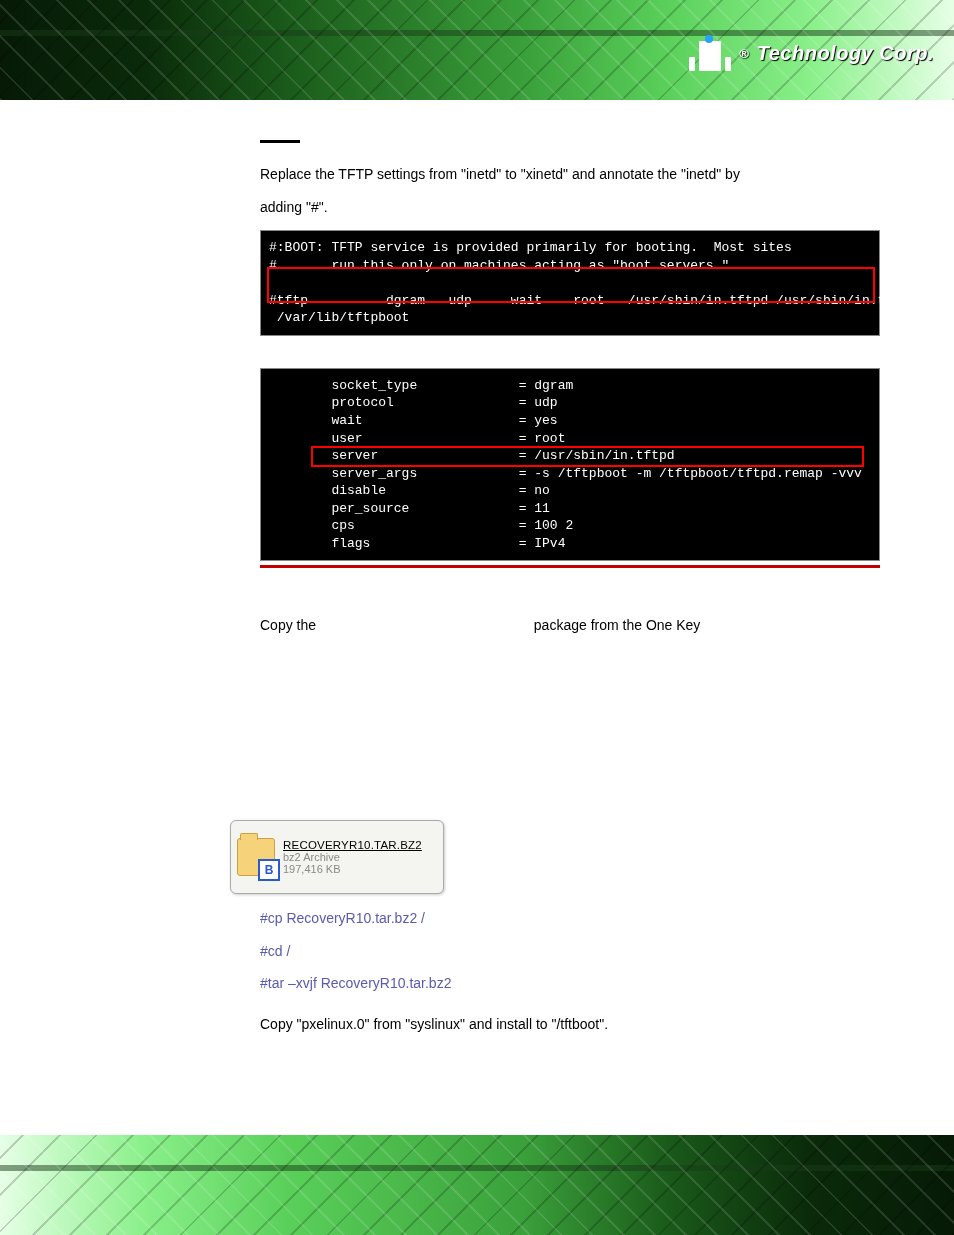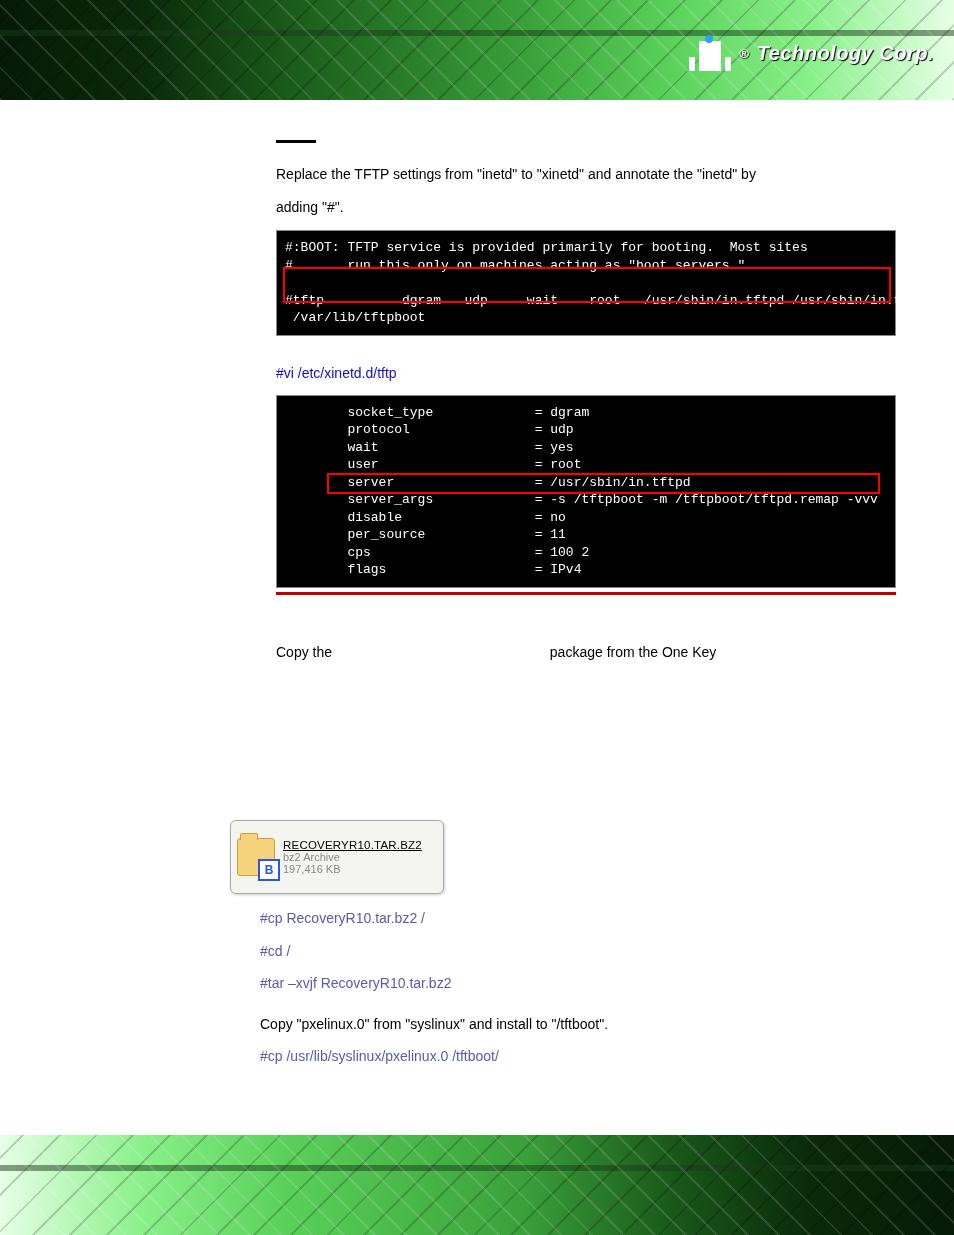--- a/index.html
+++ b/index.html
@@ -61,21 +61,21 @@
   .logo-mark .b1 { height: 14px; }
   .logo-mark .b2 { height: 30px; width: 22px; background: linear-gradient(#fff,#fff); position: relative; }
   .logo-mark .b2::after{content:"";position:absolute;top:-6px;left:6px;width:8px;height:8px;background:#2aa0ff;border-radius:50%;}
   .logo-mark .b3 { height: 14px; }
   .logo-reg { font-size: 13px; font-weight: bold; }
   .logo-text { font-size: 20px; font-weight: 900; letter-spacing: .5px; font-style: italic; text-align: center; }
 
   .content {
     position: absolute;
     top: 140px;
-    left: 276px;
+    left: 260px;
     width: 620px;
     line-height: 1.9;
     color: #000;
   }
   .small-bar {
     width: 40px;
     height: 3px;
     background: #000;
     margin-bottom: 18px;
   }
@@ -88,21 +88,21 @@
     color: #fff;
     background: #000;
     padding: 8px;
     white-space: pre;
     display: block;
     line-height: 1.35;
     position: relative;
   }
   .term-wrap {
     border: 1px solid #888;
-    margin: 8px 0 24px 0;
+    margin: 8px 0 32px 0;
     position: relative;
   }
   .term-wrap .left-green {
     position: absolute; left:0; top:0; bottom:0; width:6px; background:#27c227;
   }
   .redbox1 {
     position: absolute;
     left: 6px; right: 4px;
     top: 36px; height: 32px;
     border: 2px solid #ff0000;
@@ -189,21 +189,20 @@
   <div class="term-wrap">
     <div class="left-green"></div>
     <span class="mono">#:BOOT: TFTP service is provided primarily for booting.  Most sites
 #       run this only on machines acting as "boot servers."
 
 #tftp          dgram   udp     wait    root   /usr/sbin/in.tftpd /usr/sbin/in.tftpd -s
  /var/lib/tftpboot</span>
     <div class="redbox1"></div>
   </div>
 
-  <p class="para cmd">#vi /etc/xinetd.d/tftp</p>
 
   <div class="term-wrap" style="margin-bottom:4px">
     <div class="left-green" style="height:12px;top:auto;bottom:0"></div>
     <span class="mono">        socket_type             = dgram
         protocol                = udp
         wait                    = yes
         user                    = root
         server                  = /usr/sbin/in.tftpd
         server_args             = -s /tftpboot -m /tftpboot/tftpd.remap -vvv
         disable                 = no
@@ -231,18 +230,17 @@
     <div>197,416 KB</div>
   </div>
 </div>
 
 <div class="content2">
   <p class="para cmd2">#cp RecoveryR10.tar.bz2 /</p>
   <p class="para cmd2">#cd /</p>
   <p class="para cmd2" style="margin-bottom:14px">#tar –xvjf RecoveryR10.tar.bz2</p>
 
   <p class="para">Copy "pxelinux.0" from "syslinux" and install to "/tftboot".</p>
-  <p class="para cmd2">#cp /usr/lib/syslinux/pxelinux.0 /tftboot/</p>
 </div>
 
 <div class="banner bottom">
   <div class="pcb-lines"></div>
 </div>
 
 </body></html>

